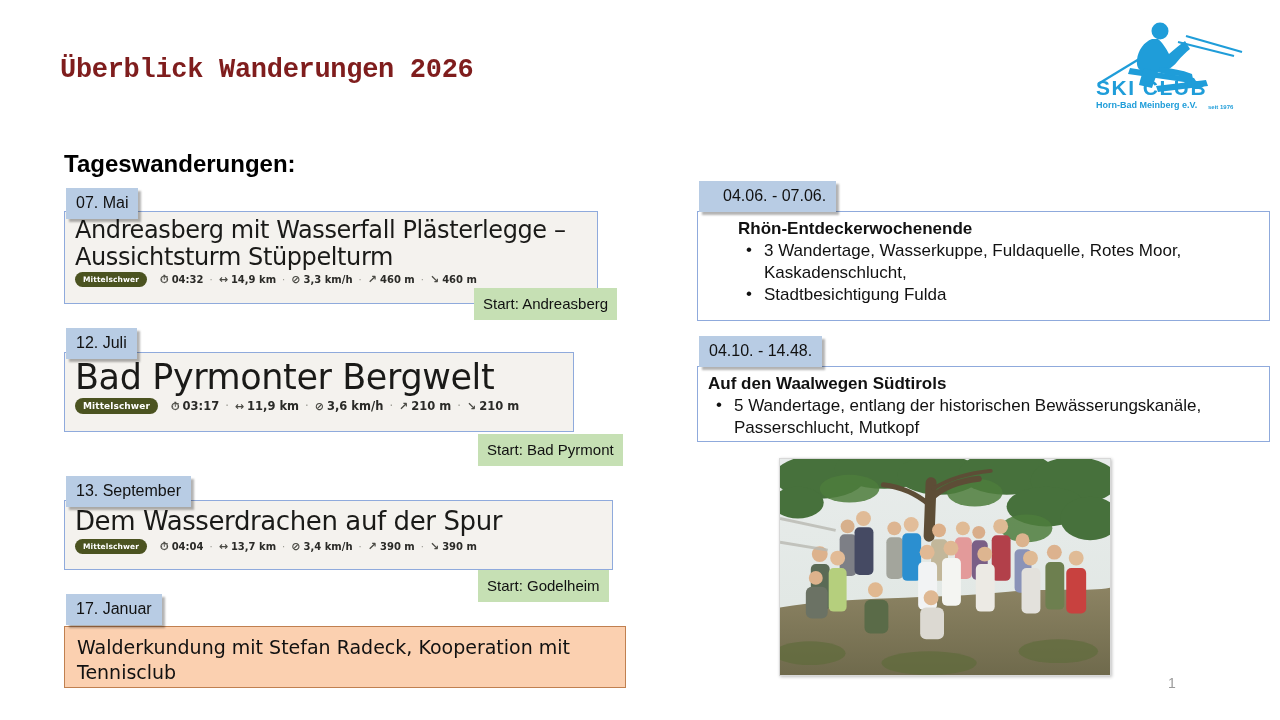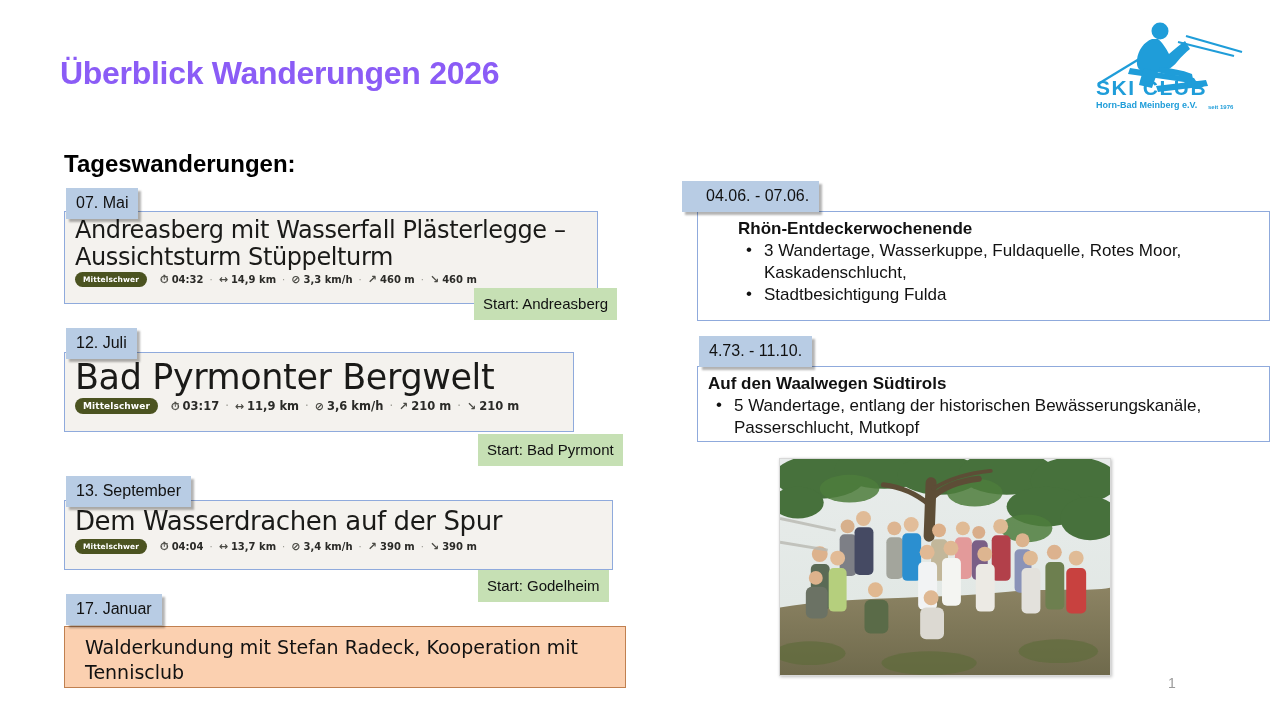--- a/index.html
+++ b/index.html
@@ -12,23 +12,23 @@
     position: relative; overflow: hidden;
     font-family: "Liberation Sans", sans-serif;
     color: #000;
     -webkit-font-smoothing: antialiased;
   }
   .slide { position: absolute; inset: 0; background: #fff; }
 
   
   .slide-title {
     position: absolute; left: 60px; top: 55px;
-    font-size: 32px; font-weight: bold;
+    font-size: 27px; font-weight: bold;
     letter-spacing: -0.3px;
-    color: #8b5cf6; white-space: nowrap;
+    color: #7f1d1d; white-space: nowrap; font-family: Liberation Mono, monospace;
   }
 
   
   .logo {
     position: absolute; left: 1082px; top: 12px;
     width: 180px; height: 112px;
   }
   .logo svg { display: block; width: 100%; height: 100%; }
 
   
@@ -111,21 +111,21 @@
   
   .note-box {
     position: absolute;
     background: #fbd0b0;
     border: 1px solid #c08050;
     box-sizing: border-box;
     font-family: "DejaVu Sans", sans-serif;
     font-size: 19px;
     line-height: 1.32;
     color: #111;
-    padding: 8px 20px;
+    padding: 8px 12px;
     z-index: 3;
   }
 
   
   .multi-box {
     position: absolute;
     background: #ffffff;
     border: 1px solid #8faadc;
     box-sizing: border-box;
     padding: 6px 10px 8px 10px;
@@ -312,31 +312,31 @@
 
   <div class="start-label" style="left:478px; top:570px;text-align:center;">Start: Godelheim</div>
 
   <div class="date-badge" style="left:66px; top:594px;">17. Januar</div>
 
   <div class="note-box" style="left:64px; top:626px; width:562px; height:62px;">
     <span>Walderkundung mit Stefan Radeck, Kooperation mit Tennisclub</span>
   </div>
 
 
-  <div class="date-badge" style="left:682px; top:181px;padding-left:24px;">04.06. - 07.06.</div>
+  <div class="date-badge" style="left:699px; top:181px;padding-left:24px;">04.06. - 07.06.</div>
 
   <div class="multi-box" style="left:697px; top:211px; width:573px; height:110px;padding-left:40px;">
     <div class="multi-title">Rhön-Entdeckerwochenende</div>
     <ul class="multi-list">
       <li>3 Wandertage, Wasserkuppe, Fuldaquelle, Rotes Moor, Kaskadenschlucht,</li>
       <li>Stadtbesichtigung Fulda</li>
     </ul>
   </div>
 
-  <div class="date-badge" style="left:699px; top:336px;">4.73. - 11.10.</div>
+  <div class="date-badge" style="left:699px; top:336px;">04.10. - 14.48.</div>
 
   <div class="multi-box" style="left:697px; top:366px; width:573px; height:76px;">
     <div class="multi-title">Auf den Waalwegen Südtirols</div>
     <ul class="multi-list">
       <li>5 Wandertage, entlang der historischen Bewässerungskanäle, Passerschlucht, Mutkopf</li>
     </ul>
   </div>
 
   <div class="photo">
     <svg viewBox="0 0 332 218" xmlns="http://www.w3.org/2000/svg" preserveAspectRatio="none">

